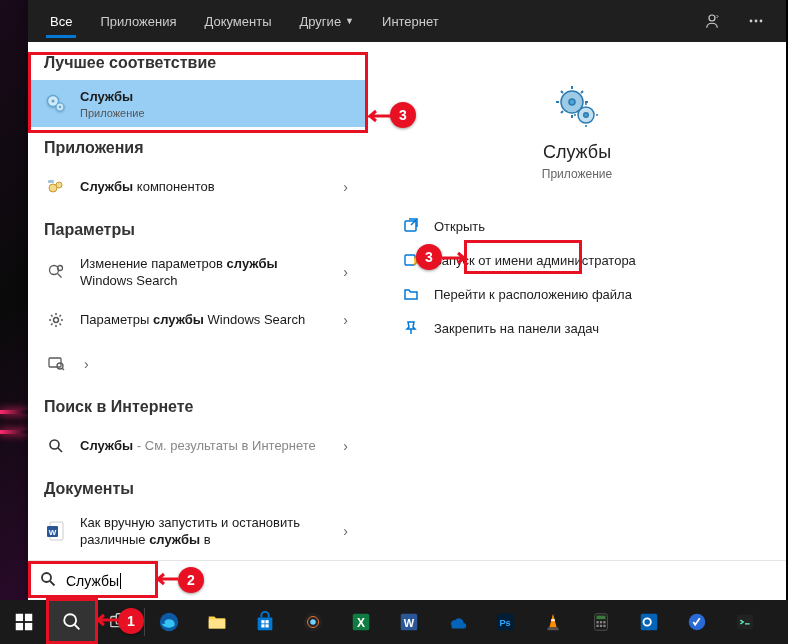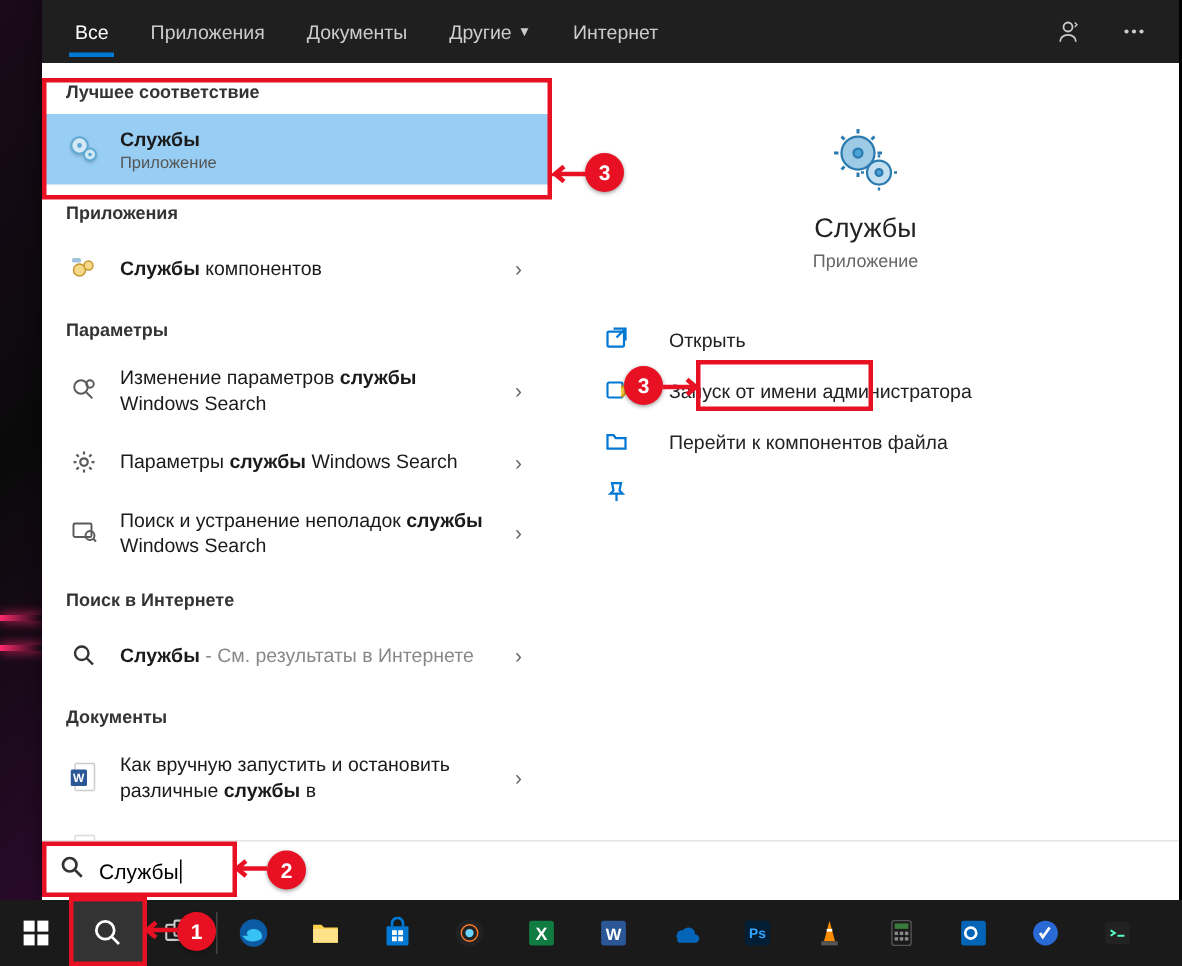--- a/index.html
+++ b/index.html
@@ -18,37 +18,37 @@
 .tab.active::after { content: ''; position: absolute; left: 10px; right: 10px; bottom: 0; height: 3px; background: #0078d4; }
 .tab .chev { margin-left: 4px; font-size: 9px; }
 .tab-spacer { flex: 1; }
 .tab-icon-btn { width: 44px; display: flex; align-items: center; justify-content: center; color: #ccc; cursor: pointer; }
 
 
 .content { flex: 1; display: flex; background: #fff; min-height: 0; }
 .left-pane { width: 340px; overflow-y: auto; overflow-x: hidden; }
 .right-pane { flex: 1; padding: 20px 24px; }
 
-.section-header { font-size: 12px; color: #333; font-weight: 600; padding: 12px 16px 8px; }
+.section-header { font-size: 16px; color: #333; font-weight: 600; padding: 12px 16px 8px; }
 .result-item { display: flex; align-items: center; padding: 8px 16px; gap: 12px; cursor: pointer; min-height: 44px; }
 .result-item.selected { background: #98cef4; }
 .ri-icon { width: 24px; height: 24px; display: flex; align-items: center; justify-content: center; flex-shrink: 0; }
 .ri-text { flex: 1; min-width: 0; }
 .ri-title { font-size: 13px; color: #1a1a1a; line-height: 1.35; }
 .ri-sub { font-size: 11px; color: #555; margin-top: 1px; }
 .ri-chev { color: #666; font-size: 14px; padding: 0 4px; }
 .bold { font-weight: 600; }
 
 
 .preview { text-align: center; }
 .preview-icon { width: 48px; height: 48px; margin: 20px auto 12px; }
 .preview-title { font-size: 18px; font-weight: 400; color: #222; }
 .preview-sub { font-size: 12px; color: #666; margin-top: 4px; margin-bottom: 28px; }
 .action-list { text-align: left; }
-.action-item { display: flex; align-items: center; gap: 26px; padding: 8px 10px; font-size: 13px; color: #222; cursor: pointer; }
+.action-item { display: flex; align-items: center; gap: 14px; padding: 8px 10px; font-size: 13px; color: #222; cursor: pointer; }
 .ai-icon { width: 18px; height: 18px; color: #0078d4; display: flex; align-items: center; justify-content: center; }
 
 
 .search-input-bar { height: 40px; background: #fff; display: flex; align-items: center; padding: 0 12px; border-top: 1px solid #e5e5e5; }
 .search-glyph { color: #333; margin-right: 10px; }
 .search-text { font-size: 14px; color: #000; display: flex; align-items: center; }
 .caret { width: 1px; height: 16px; background: #000; margin-left: 1px; animation: blink 1s step-end infinite; }
 @keyframes blink { 50% { opacity: 0; } }
 
 
@@ -161,23 +161,20 @@
           </div>
         <div class="ri-chev">›</div>
       </div>
       <div class="result-item">
         <div class="ri-icon">
             <svg width="18" height="18" viewBox="0 0 18 18" fill="none" stroke="#5a5a5a" stroke-width="1.3">
               <rect x="2" y="3" width="12" height="9" rx="1"></rect>
               <circle cx="13" cy="11" r="3"></circle>
               <path d="M15 13l2 2"></path>
             </svg>
-          </div>
-        <div class="ri-text">
-            <div class="ri-title"><span>Поиск и устранение неполадок </span><span class="bold">службы</span><span> Windows Search</span></div>
           </div>
         <div class="ri-chev">›</div>
       </div>
 
       <div class="section-header">Поиск в Интернете</div>
       <div class="result-item">
         <div class="ri-icon">
             <svg width="16" height="16" viewBox="0 0 16 16" fill="none" stroke="#333" stroke-width="1.6">
               <circle cx="6.5" cy="6.5" r="4.5"></circle>
               <path d="M10 10l4 4"></path>
@@ -255,29 +252,30 @@
                 </svg>
               </div>
             <span>Запуск от имени администратора</span>
           </div>
           <div class="action-item">
             <div class="ai-icon">
                 <svg width="16" height="16" viewBox="0 0 16 16" fill="none" stroke="currentColor" stroke-width="1.5">
                   <path d="M2 4h4l1.5 2H14v7H2z"></path>
                 </svg>
               </div>
-            <span>Перейти к компонентов файла</span>
+            <span>Перейти к расположению файла</span>
           </div>
           <div class="action-item">
             <div class="ai-icon">
                 <svg width="16" height="16" viewBox="0 0 16 16" fill="none" stroke="currentColor" stroke-width="1.5">
                   <path d="M5 2h6l-1 5 2 2H4l2-2z"></path>
                   <path d="M8 9v5"></path>
                 </svg>
               </div>
+            <span>Закрепить на панели задач</span>
           </div>
         </div>
       </div>
     </div>
   </div>
 
   <div class="search-input-bar">
     <span class="search-glyph"><svg width="16" height="16" viewBox="0 0 16 16" fill="none" stroke="#333" stroke-width="1.8">
           <circle cx="6.5" cy="6.5" r="4.5"></circle>
           <path d="M10 10l4.5 4.5"></path>

